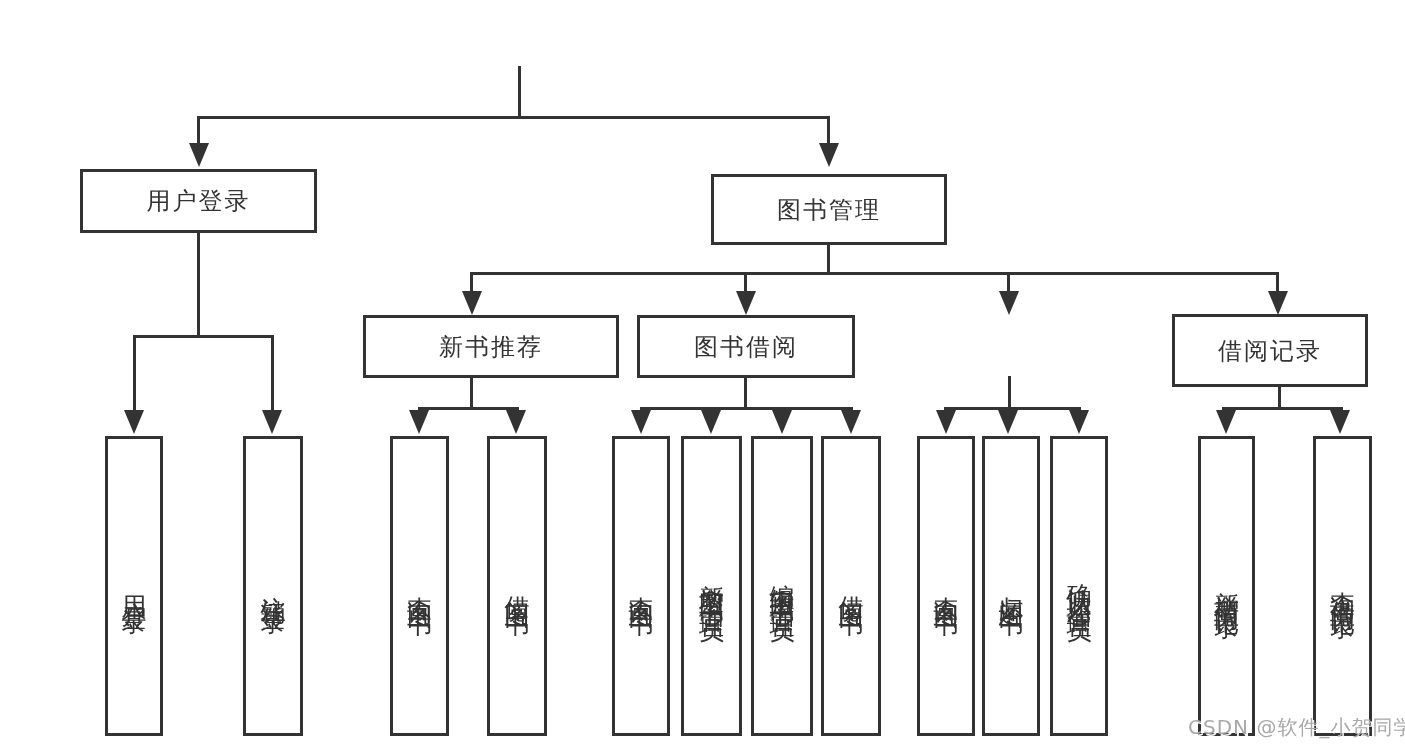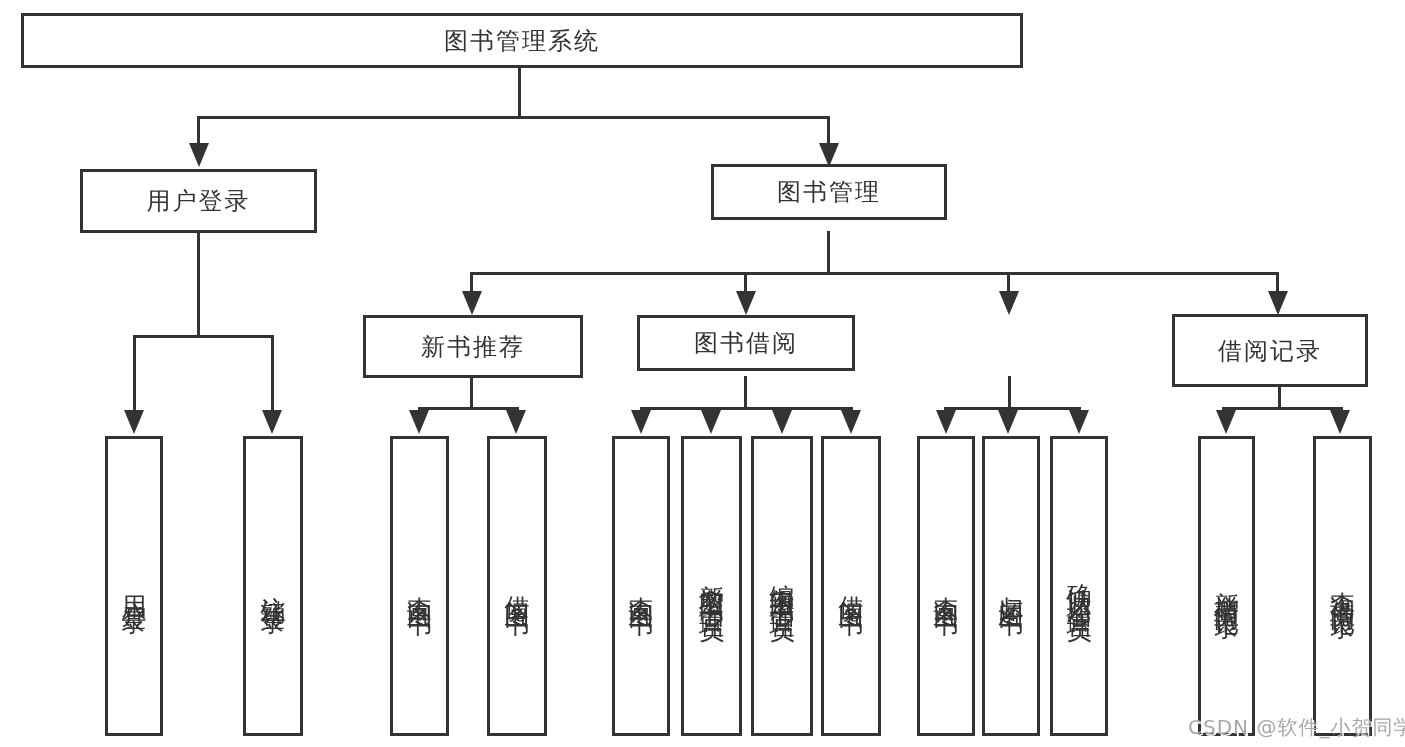--- a/index.html
+++ b/index.html
@@ -81,35 +81,32 @@
   <div class="arrow" style="left:631px;top:410px"></div>
   <div class="arrow" style="left:701px;top:410px"></div>
   <div class="arrow" style="left:772px;top:410px"></div>
   <div class="arrow" style="left:841px;top:410px"></div>
   <div class="arrow" style="left:936px;top:410px"></div>
   <div class="arrow" style="left:998px;top:410px"></div>
   <div class="arrow" style="left:1069px;top:410px"></div>
   <div class="arrow" style="left:1216px;top:410px"></div>
   <div class="arrow" style="left:1330px;top:410px"></div>
 
-  <div class="box" style="left:21px;top:13px;width:1002px;height:55px">
-    <span class="hlabel">图书管理系统</span>
-  </div>
 
   <div class="box" style="left:80px;top:169px;width:237px;height:64px">
     <span class="hlabel">用户登录</span>
   </div>
-  <div class="box" style="left:711px;top:164px;width:236px;height:56px">
+  <div class="box" style="left:711px;top:174px;width:236px;height:71px">
     <span class="hlabel">图书管理</span>
   </div>
 
-  <div class="box" style="left:363px;top:315px;width:220px;height:63px">
+  <div class="box" style="left:363px;top:315px;width:256px;height:63px">
     <span class="hlabel">新书推荐</span>
   </div>
-  <div class="box" style="left:637px;top:315px;width:218px;height:56px">
+  <div class="box" style="left:637px;top:315px;width:218px;height:63px">
     <span class="hlabel">图书借阅</span>
   </div>
   <div class="box" style="left:1172px;top:314px;width:196px;height:73px">
     <span class="hlabel">借阅记录</span>
   </div>
 
   <div class="box" style="left:105px;top:436px;width:58px;height:300px">
     <span class="vlabel">用户登录</span>
   </div>
   <div class="box" style="left:243px;top:436px;width:60px;height:300px">

